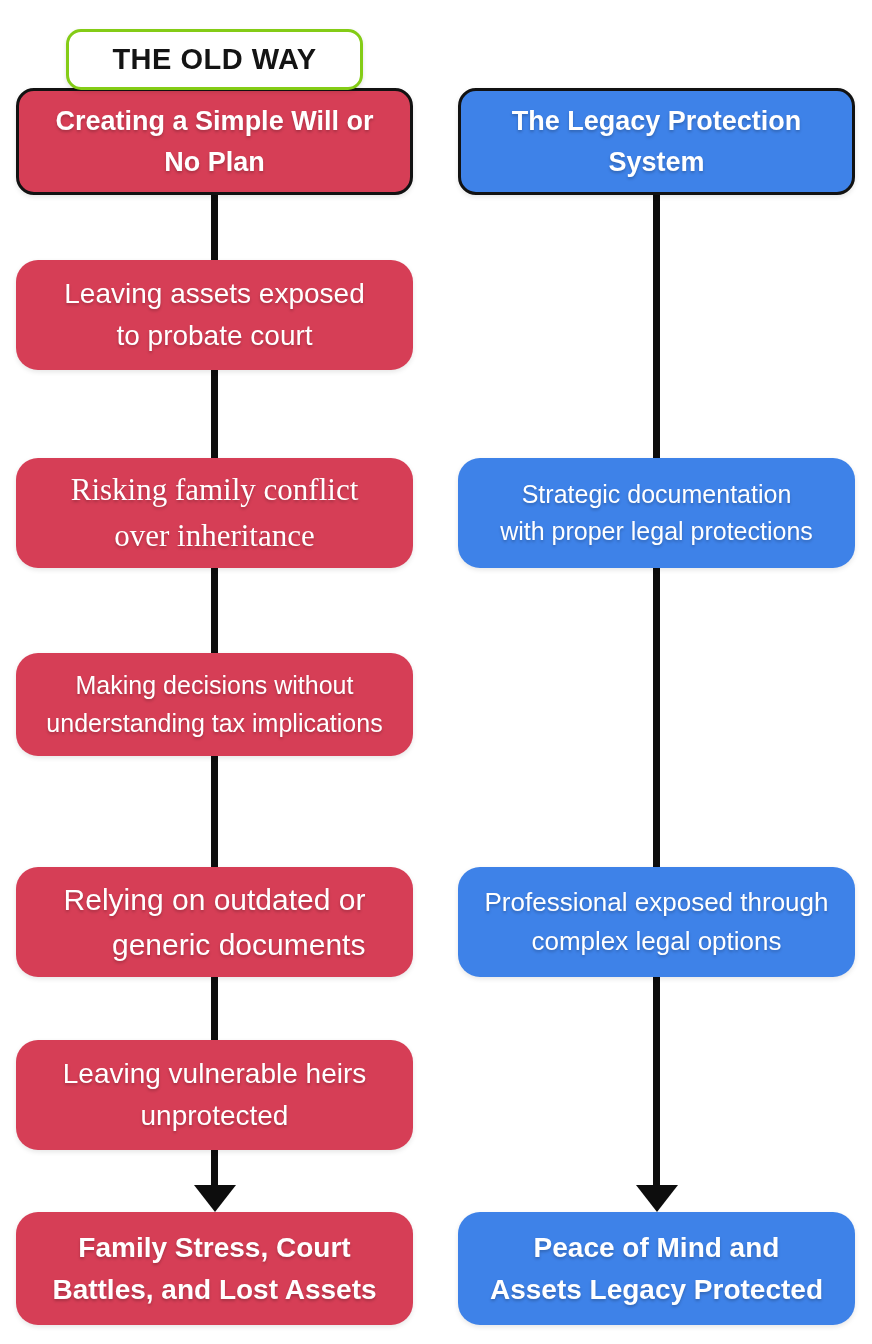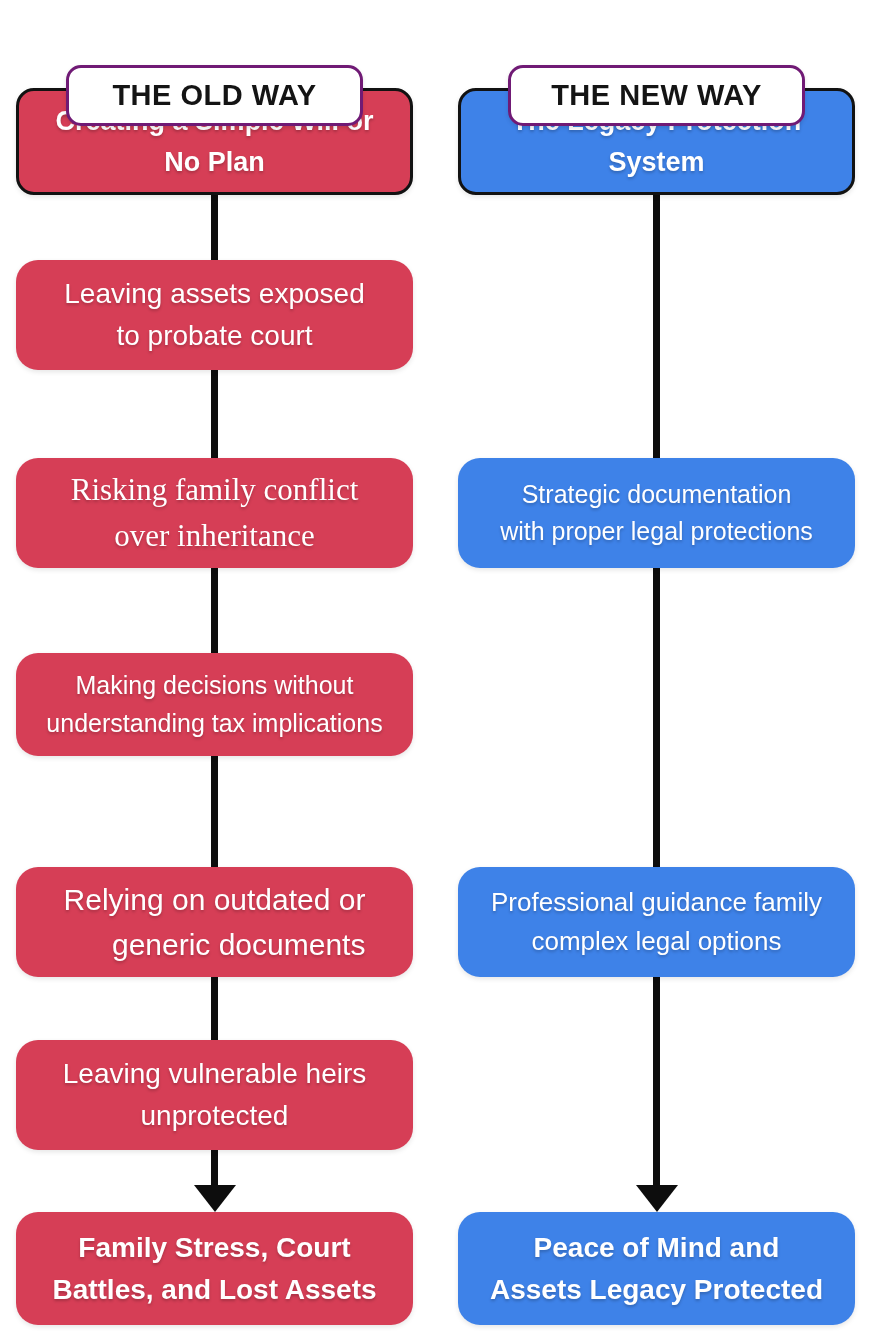--- a/index.html
+++ b/index.html
@@ -39,32 +39,31 @@
 
   
   .hdr {
     position: absolute;
     left: 50px;
     top: 29px;
     width: 297px;
     height: 61px;
     box-sizing: border-box;
     background: #ffffff;
-    border: 3px solid #701a75;
+    border: 3px solid #84cc16;
     border-radius: 15px;
     display: flex;
     align-items: center;
     justify-content: center;
     font-weight: 700;
     font-size: 29px;
     letter-spacing: 0.5px;
     color: #141414;
     z-index: 2;
     box-shadow: 0 2px 4px rgba(0,0,0,0.12);
-    margin-top: 36px;
   }
 
   
   .box {
     position: absolute;
     left: 0;
     width: 397px;
     box-sizing: border-box;
     display: flex;
     align-items: center;
@@ -128,29 +127,28 @@
 unprotected</div>
 
     <div class="box r-result bold fs28 accent" style="background: rgb(214, 62, 86);">Family Stress, Court
 Battles, and Lost Assets</div>
   </section>
 
   <section class="column col1">
     <div class="vline"></div>
     <div class="arrowhead"></div>
 
-    <div class="hdr">THE NEW WAY</div>
 
     <div class="box bordered r-title bold fs27 accent" style="background: rgb(62, 130, 232);">The Legacy Protection
 System</div>
 
 
     <div class="box r1 fs25 accent" style="background: rgb(62, 130, 232);">Strategic documentation
 with proper legal protections</div>
 
-    <div class="box r3 fs26 accent" style="background: rgb(62, 130, 232);">Professional guidance family
+    <div class="box r3 fs26 accent" style="background: rgb(62, 130, 232);">Professional exposed through
 complex legal options</div>
 
     <div class="box r-result bold fs28 accent" style="background: rgb(62, 130, 232);">Peace of Mind and
 Assets Legacy Protected</div>
   </section>
 
 </div>
 
 </body></html>

